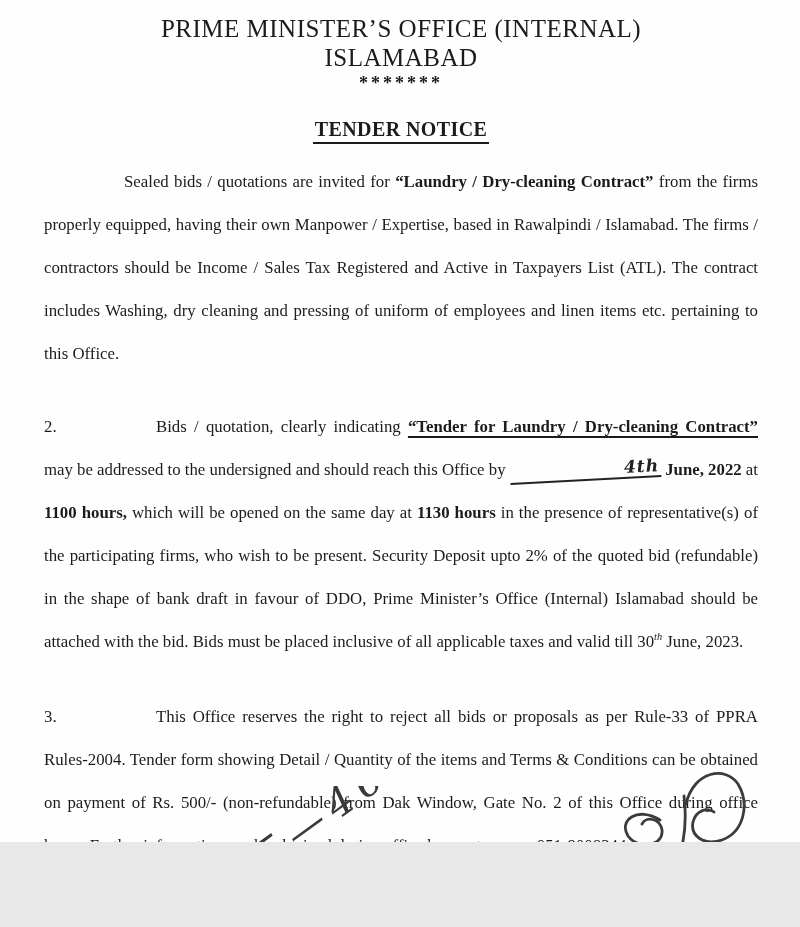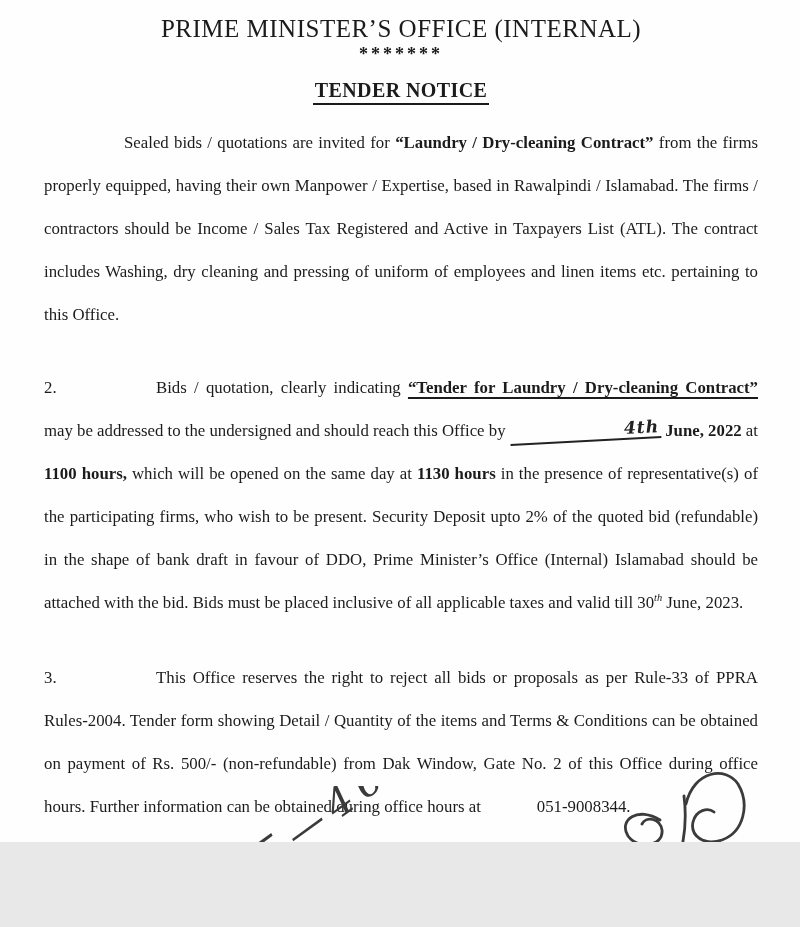--- a/index.html
+++ b/index.html
@@ -27,21 +27,21 @@
     line-height: 29px;
   }
   .stars {
     font-size: 18px;
     font-weight: bold;
     letter-spacing: 3px;
     line-height: 18px;
     margin-top: 2px;
   }
   
-  .title-wrap { text-align: center; margin-top: 16px; }
+  .title-wrap { text-align: center; margin-top: 26px; }
   .notice-title {
     display: inline-block;
     font-size: 20px;
     font-weight: bold;
     letter-spacing: 0.4px;
     border-bottom: 2.5px solid #1b1b1b;
     padding: 0 2px 1px 2px;
   }
   
   .para {
@@ -104,20 +104,21 @@
     fill: #3a3a3a;
   }
 </style>
 </head>
 <body>
 
 <div class="page">
 
   <div class="letterhead">
     <div class="office-line">PRIME MINISTER’S OFFICE (INTERNAL)</div>
+    <div class="office-line">ISLAMABAD</div>
     <div class="stars">*******</div>
   </div>
 
   <div class="title-wrap">
     <span class="notice-title">TENDER NOTICE</span>
   </div>
 
   <p class="para first"><span>Sealed bids / quotations are invited for </span><span class="b">“Laundry / Dry-cleaning Contract”</span><span> from the firms properly equipped, having their own Manpower / Expertise, based in Rawalpindi / Islamabad. The firms / contractors should be Income / Sales Tax Registered and Active in Taxpayers List (ATL). The contract includes Washing, dry cleaning and pressing of uniform of employees and linen items etc. pertaining to this Office.</span></p>
 
   <p class="para numbered n2">

